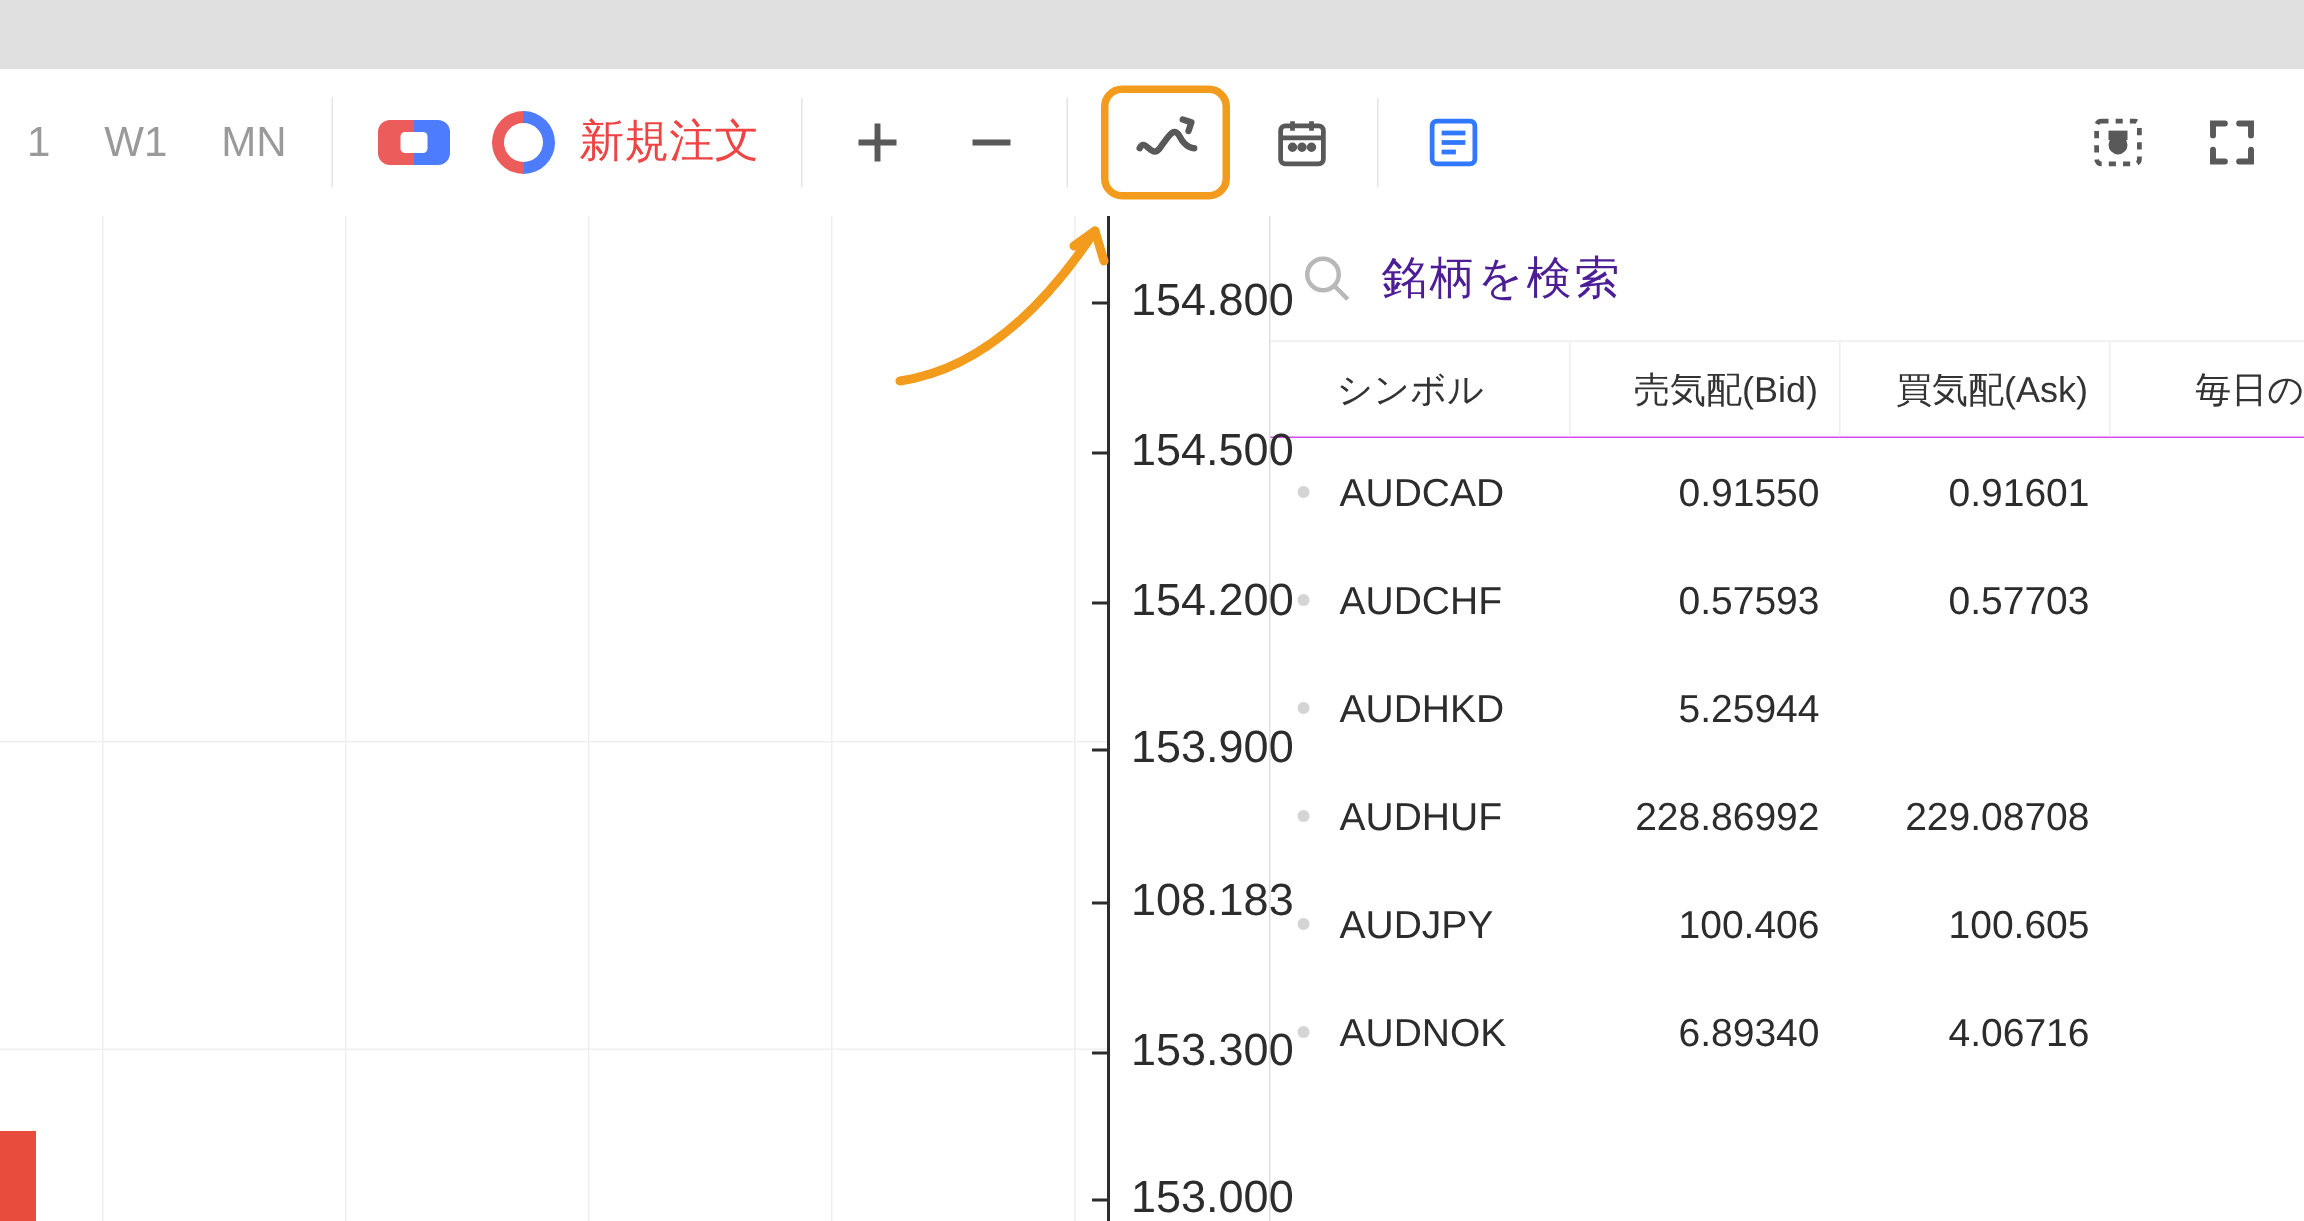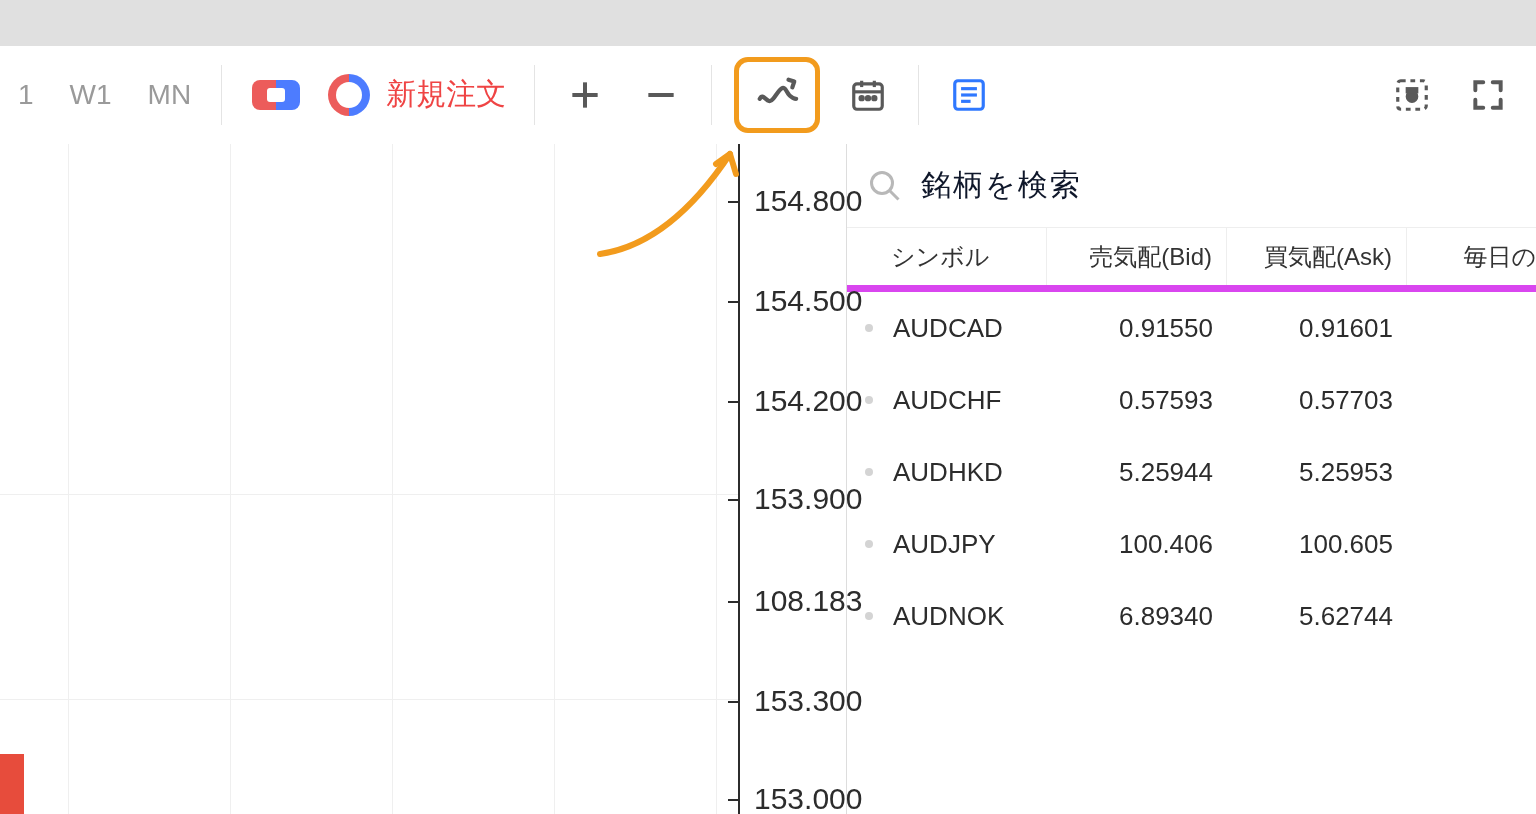--- a/index.html
+++ b/index.html
@@ -72,24 +72,24 @@
   }
   
   .watchlist {
     flex:1; border-left:1px solid #ddd; background:#fff; min-width:0;
   }
   .searchbar {
     height: 84px; display:flex; align-items:center; padding: 0 24px 0 20px; gap:18px;
     border-bottom:1px solid #eee;
   }
   .searchbar svg { width:36px; height:36px; color:#b8b8b8; }
-  .searchbar .ph { font-size:30px; color:#0f172a; letter-spacing:2px; }
+  .searchbar .ph { font-size:30px; color:#4c1d95; letter-spacing:2px; }
   
   .wl-header {
-    display:flex; height:64px; align-items:center; border-bottom:7px solid #d946ef;
+    display:flex; height:64px; align-items:center; border-bottom:1px solid #d946ef;
     font-size:24px; color:#333;
   }
   .wl-header .c1 { width:200px; padding-left:44px; border-right:1px solid #eee; height:100%; display:flex; align-items:center;}
   .wl-header .c2 { width:180px; text-align:right; padding-right:14px; border-right:1px solid #eee; height:100%; display:flex; align-items:center; justify-content:flex-end;}
   .wl-header .c3 { width:180px; padding-right:14px; border-right:1px solid #eee; height:100%; display:flex; align-items:center; justify-content:flex-end;}
   .wl-header .c4 { flex:1; padding-left:40px; height:100%; display:flex; align-items:center; justify-content:flex-end; padding-right:0; overflow:hidden; white-space:nowrap;}
   
   .wl-row {
     display:flex; height:72px; align-items:center; font-size:26px; color:#2c2c2c;
   }
@@ -217,29 +217,34 @@
         <div class="wl-row">
           <span class="dot"></span>
           <span class="sym">AUDCHF</span>
           <span class="bid">0.57593</span>
           <span class="ask">0.57703</span>
         </div>
         <div class="wl-row">
           <span class="dot"></span>
           <span class="sym">AUDHKD</span>
           <span class="bid">5.25944</span>
-          <span class="ask">5.25953</span>
+        </div>
+        <div class="wl-row">
+          <span class="dot"></span>
+          <span class="sym">AUDHUF</span>
+          <span class="bid">228.86992</span>
+          <span class="ask">229.08708</span>
         </div>
         <div class="wl-row">
           <span class="dot"></span>
           <span class="sym">AUDJPY</span>
           <span class="bid">100.406</span>
           <span class="ask">100.605</span>
         </div>
         <div class="wl-row">
           <span class="dot"></span>
           <span class="sym">AUDNOK</span>
           <span class="bid">6.89340</span>
-          <span class="ask">5.62744</span>
+          <span class="ask">4.06716</span>
         </div>
       </div>
   </div>
 </div>
 
 </body></html>

